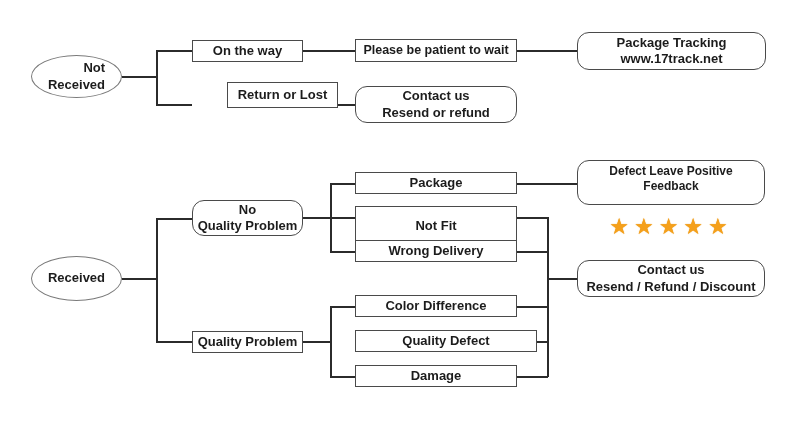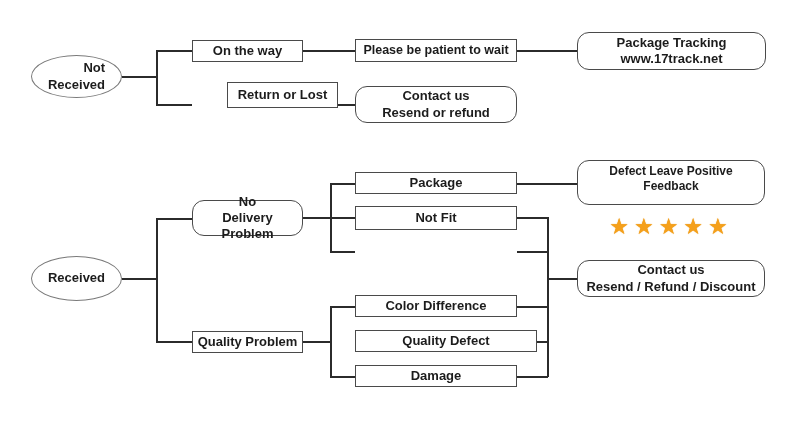--- a/index.html
+++ b/index.html
@@ -74,33 +74,34 @@
 www.17track.net</div>
 
   <div class="node box" style="left:192px;top:82px;width:111px;height:26px;margin-left:35px;">Return or Lost</div>
 
   <div class="node box big" style="left:355px;top:86px;width:162px;height:37px;">Contact us
 Resend or refund</div>
 
   <div class="node ellipse" style="left:31px;top:256px;width:91px;height:45px;">Received</div>
 
   <div class="node box big" style="left:192px;top:200px;width:111px;height:36px;">No
-Delivery Problem</div>
+Quality Problem</div>
 
   <div class="node box" style="left:355px;top:172px;width:162px;height:22px;">Package</div>
 
   <div class="node box big" id="feedback-box" style="left:577px;top:160px;width:188px;height:45px;">
     <div>Defect Leave Positive Feedback</div>
     <div class="stars">
       <span>★</span><span>★</span><span>★</span><span>★</span><span>★</span>
     </div>
   </div>
 
-  <div class="node box" style="left:355px;top:206px;width:162px;height:24px;">Not Fit</div>
+  <div class="node box" style="left:355px;top:206px;width:162px;height:40px;">Not Fit</div>
 
+  <div class="node box" style="left:355px;top:240px;width:162px;height:22px;">Wrong Delivery</div>
 
   <div class="node box" style="left:192px;top:331px;width:111px;height:22px;">Quality Problem</div>
 
   <div class="node box" style="left:355px;top:295px;width:162px;height:22px;">Color Difference</div>
 
   <div class="node box" style="left:355px;top:330px;width:182px;height:22px;">Quality Defect</div>
 
   <div class="node box" style="left:355px;top:365px;width:162px;height:22px;">Damage</div>
 
   <div class="node box big" style="left:577px;top:260px;width:188px;height:37px;">Contact us

